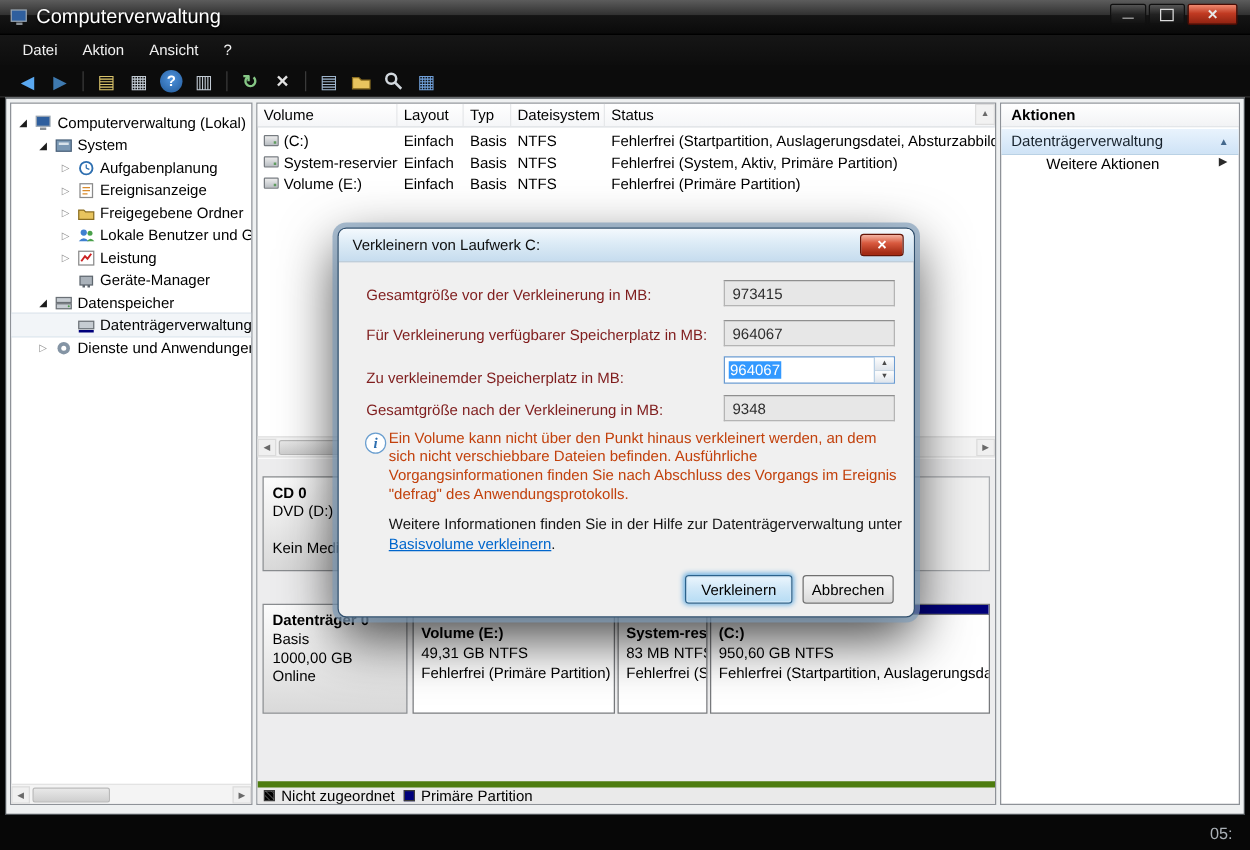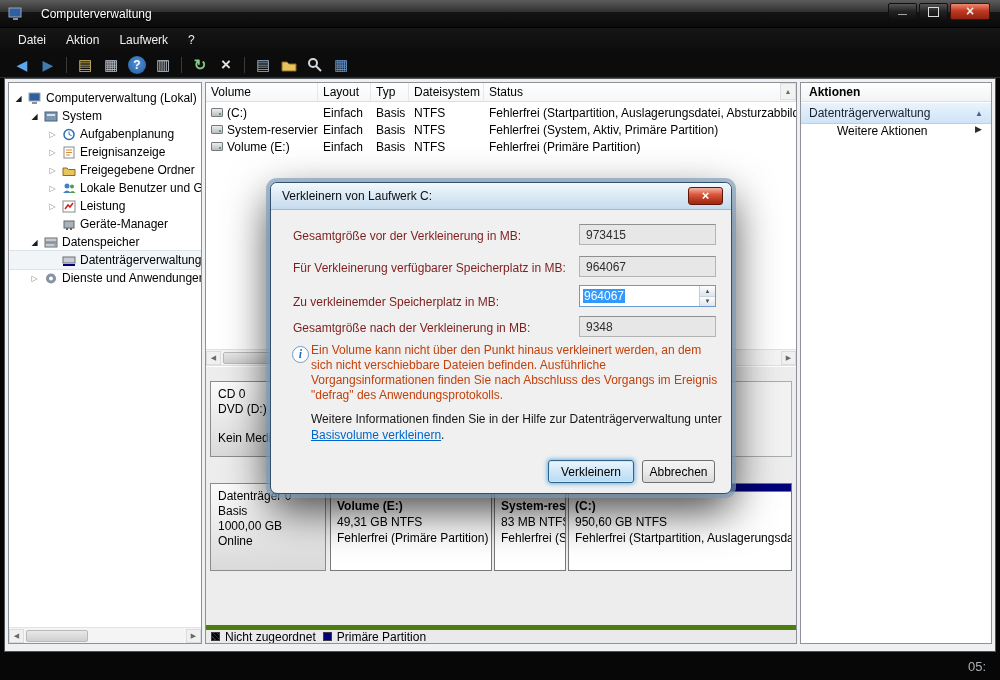--- a/index.html
+++ b/index.html
@@ -4,21 +4,21 @@
 <style>
   *{margin:0;padding:0;box-sizing:border-box}
   html,body{width:1000px;height:680px;overflow:hidden}
   body{font-family:"Liberation Sans",sans-serif;font-size:12px;color:#000;background:#000}
   .window{position:relative;width:1000px;height:680px;background:#050505;overflow:hidden}
 
   
   .titlebar{position:absolute;left:0;top:0;width:100%;height:28px;
     background:linear-gradient(180deg,#5c5c5c 0%,#303030 45%,#141414 46%,#0a0a0a 100%);
     display:flex;align-items:center;padding:0 8px;color:#fff;border-bottom:1px solid #000}
-  .title-text{margin-left:18px;font-size:12px;text-shadow:0 1px 2px #000}
+  .title-text{margin-left:6px;font-size:16px;text-shadow:0 1px 2px #000}
   .win-btns{position:absolute;right:10px;top:3px;display:flex;gap:2px}
   .win-btn{width:29px;height:17px;border:1px solid #101010;border-radius:2px;
     background:linear-gradient(#555,#222 50%,#111);color:#e8e8e8;
     display:flex;align-items:center;justify-content:center;font-size:11px}
   .w-min::before{content:"—";font-size:9px;margin-top:4px}
   .w-max::before{content:"";width:9px;height:8px;border:1px solid #ddd;display:block}
   .w-close{width:40px;background:linear-gradient(#f08a70,#c03a22 45%,#8f2211);border-color:#4a0d05}
   .w-close::before{content:"×";font-size:14px;font-weight:bold;margin-top:-2px}
 
   .menubar{position:absolute;left:0;top:28px;width:100%;height:24px;display:flex;align-items:center;
@@ -75,21 +75,21 @@
   .drv::after{content:"";position:absolute;right:1px;bottom:1px;width:2px;height:2px;background:#5f9c5f}
   .mini-vsb{position:absolute;right:0;top:0;width:16px;height:17px;background:#f2f2f2;border:1px solid #dedede;
     display:flex;align-items:center;justify-content:center;color:#6a6a6a;font-size:7px}
   .mini-vsb::before{content:"▲"}
   .mid-hsb{position:absolute;left:0;top:266px;width:100%;height:17px;background:#f4f4f4;border-top:1px solid #e0e0e0;border-bottom:1px solid #e0e0e0}
 
   
   .graph{position:absolute;left:0;top:284px;right:0;bottom:18px;background:#ededee;overflow:hidden}
   .dev{position:absolute;left:4px;width:116px;background:linear-gradient(#fcfcfc,#d9d9d9);border:1px solid #8a8d90;
     padding:5px 7px;line-height:15px;overflow:hidden;white-space:nowrap}
-  .dev .nm{font-weight:normal}
+  .dev .nm{font-weight:bold}
   .cd-dev{top:14px;height:76px}
   .cd-media{position:absolute;left:124px;right:4px;top:14px;height:76px;background:#f2f2f2;border:1px solid #a9acb0}
   .dk-dev{top:116px;height:88px}
   .parts{position:absolute;left:124px;right:4px;top:116px;height:88px;display:flex;gap:2px}
   .part{border:1px solid #77797c;background:#fff;overflow:hidden;flex:none;display:flex;flex-direction:column}
   .p-e{width:162px}.p-s{width:72px}.p-c{flex:1}
   .strip{height:8px;background:#00007b;border-bottom:1px solid #77797c;flex:none}
   .pbody{padding:6px 6px 0 6px;line-height:16px;white-space:nowrap;overflow:hidden}
   .pbody .nm{font-weight:bold}
   .legend{position:absolute;left:0;bottom:0;right:0;height:18px;background:#eaeaea;border-top:5px solid #4d7c0f;
@@ -164,21 +164,21 @@
     <div class="win-btns">
       <div class="win-btn w-min"></div>
       <div class="win-btn w-max"></div>
       <div class="win-btn w-close"></div>
     </div>
   </div>
 
   <div class="menubar">
     <span class="menu-item">Datei</span>
     <span class="menu-item">Aktion</span>
-    <span class="menu-item">Laufwerk</span>
+    <span class="menu-item">Ansicht</span>
     <span class="menu-item">?</span>
   </div>
 
   <div class="toolbar">
     <div class="tb ti-back"></div>
     <div class="tb ti-fwd"></div>
     <div class="tb-sep"></div>
     <div class="tb ti-export"></div>
     <div class="tb ti-console"></div>
     <div class="tb ti-help"></div>

